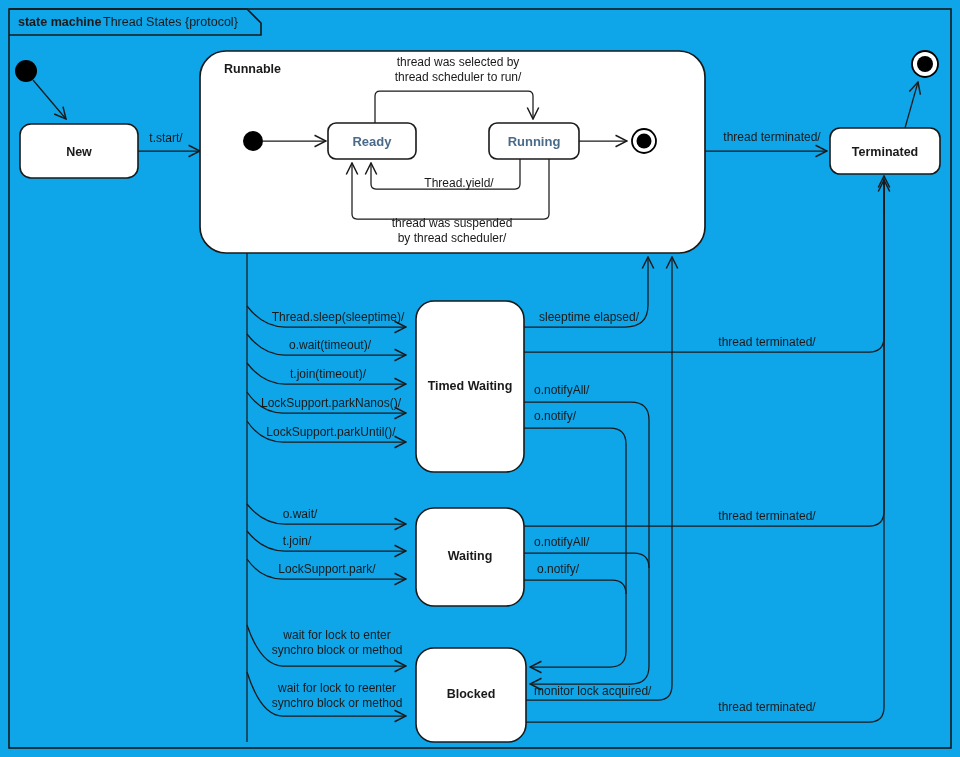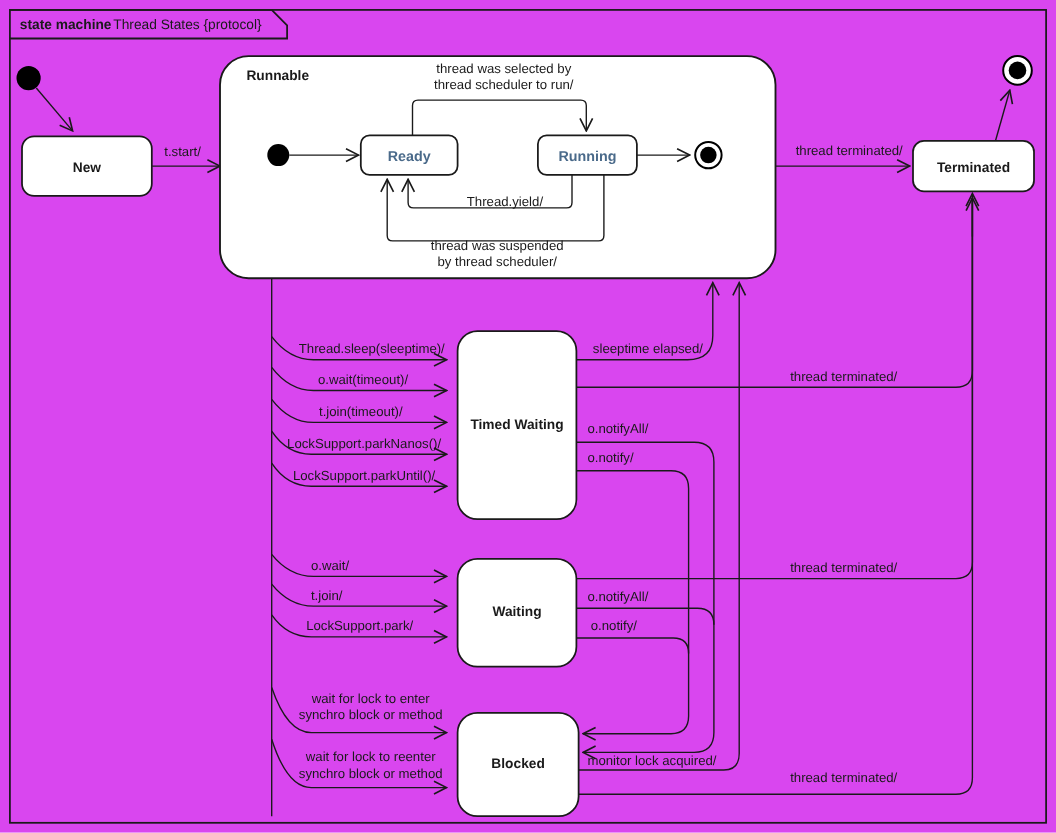--- a/index.html
+++ b/index.html
@@ -8,21 +8,21 @@
     padding: 0;
     background: #ffffff;
   }
   body {
     font-family: "Liberation Sans", sans-serif;
   }
   #diagram-root {
     position: relative;
     width: 960px;
     height: 757px;
-    background: #d946ef;
+    background: #0ea5e9;
     overflow: hidden;
   }
   svg#uml {
     display: block;
     width: 960px;
     height: 757px;
   }
   .frame-line {
     fill: none;
     stroke: #1a1a1a;

